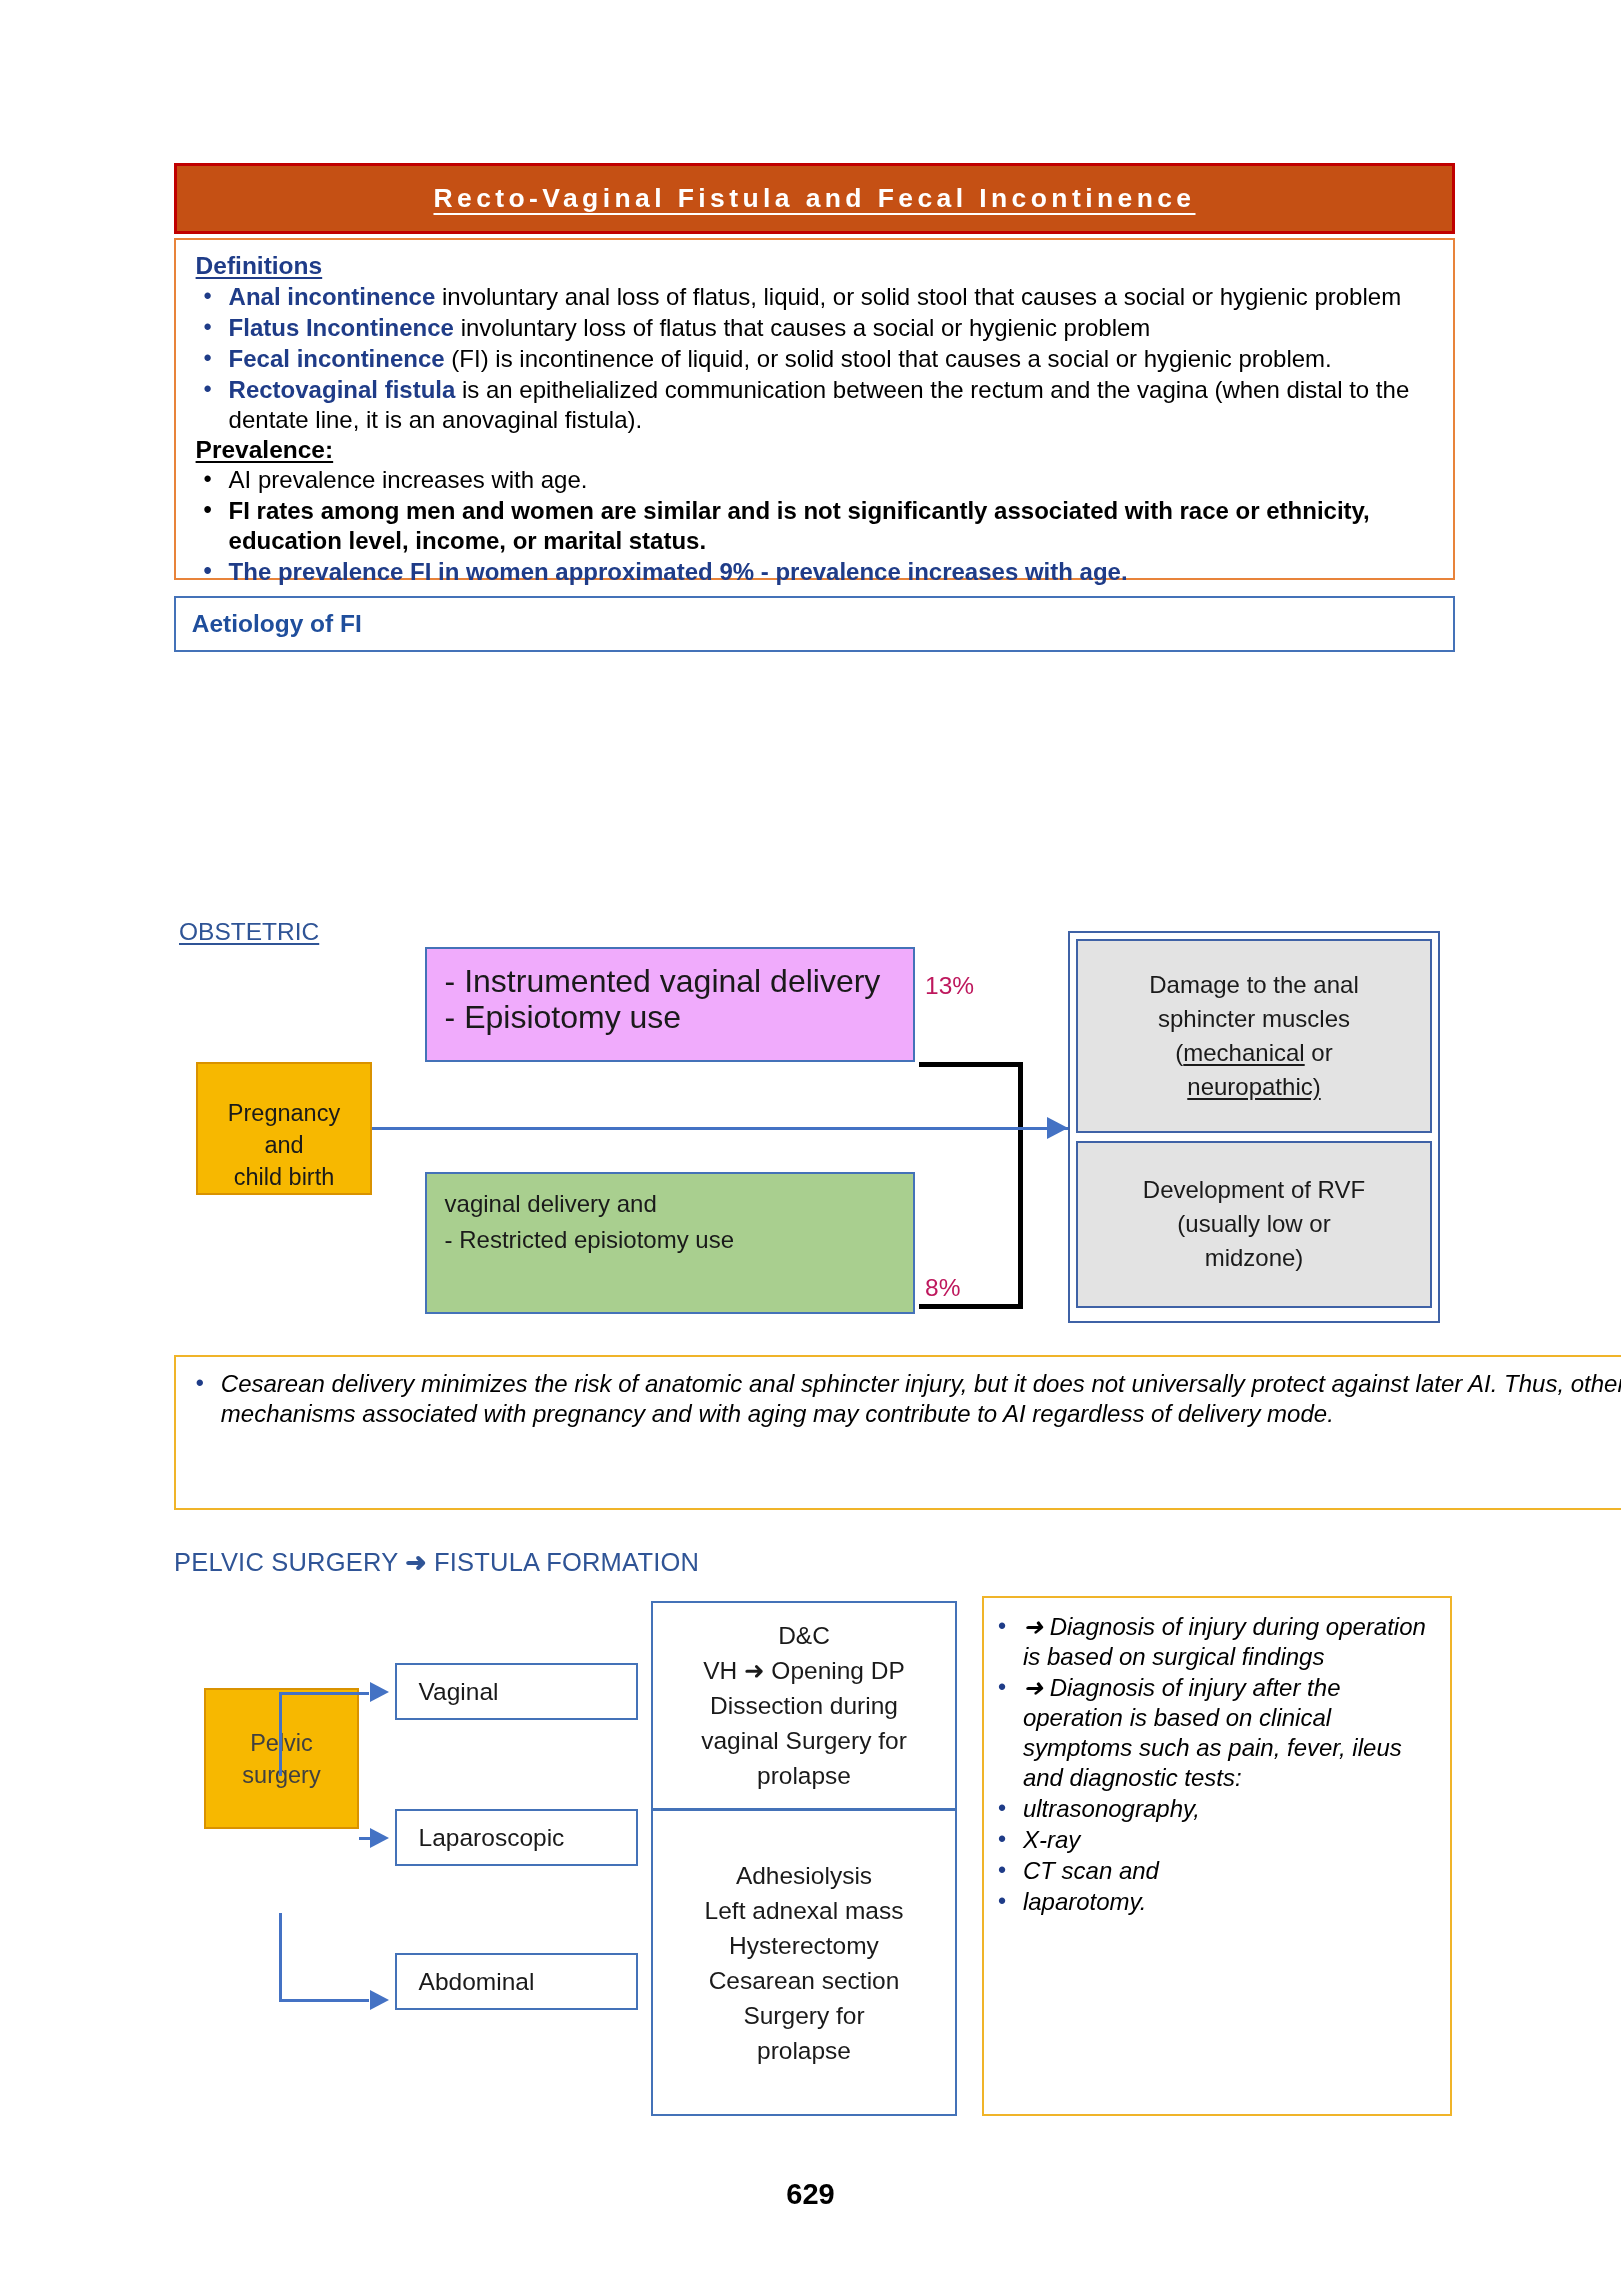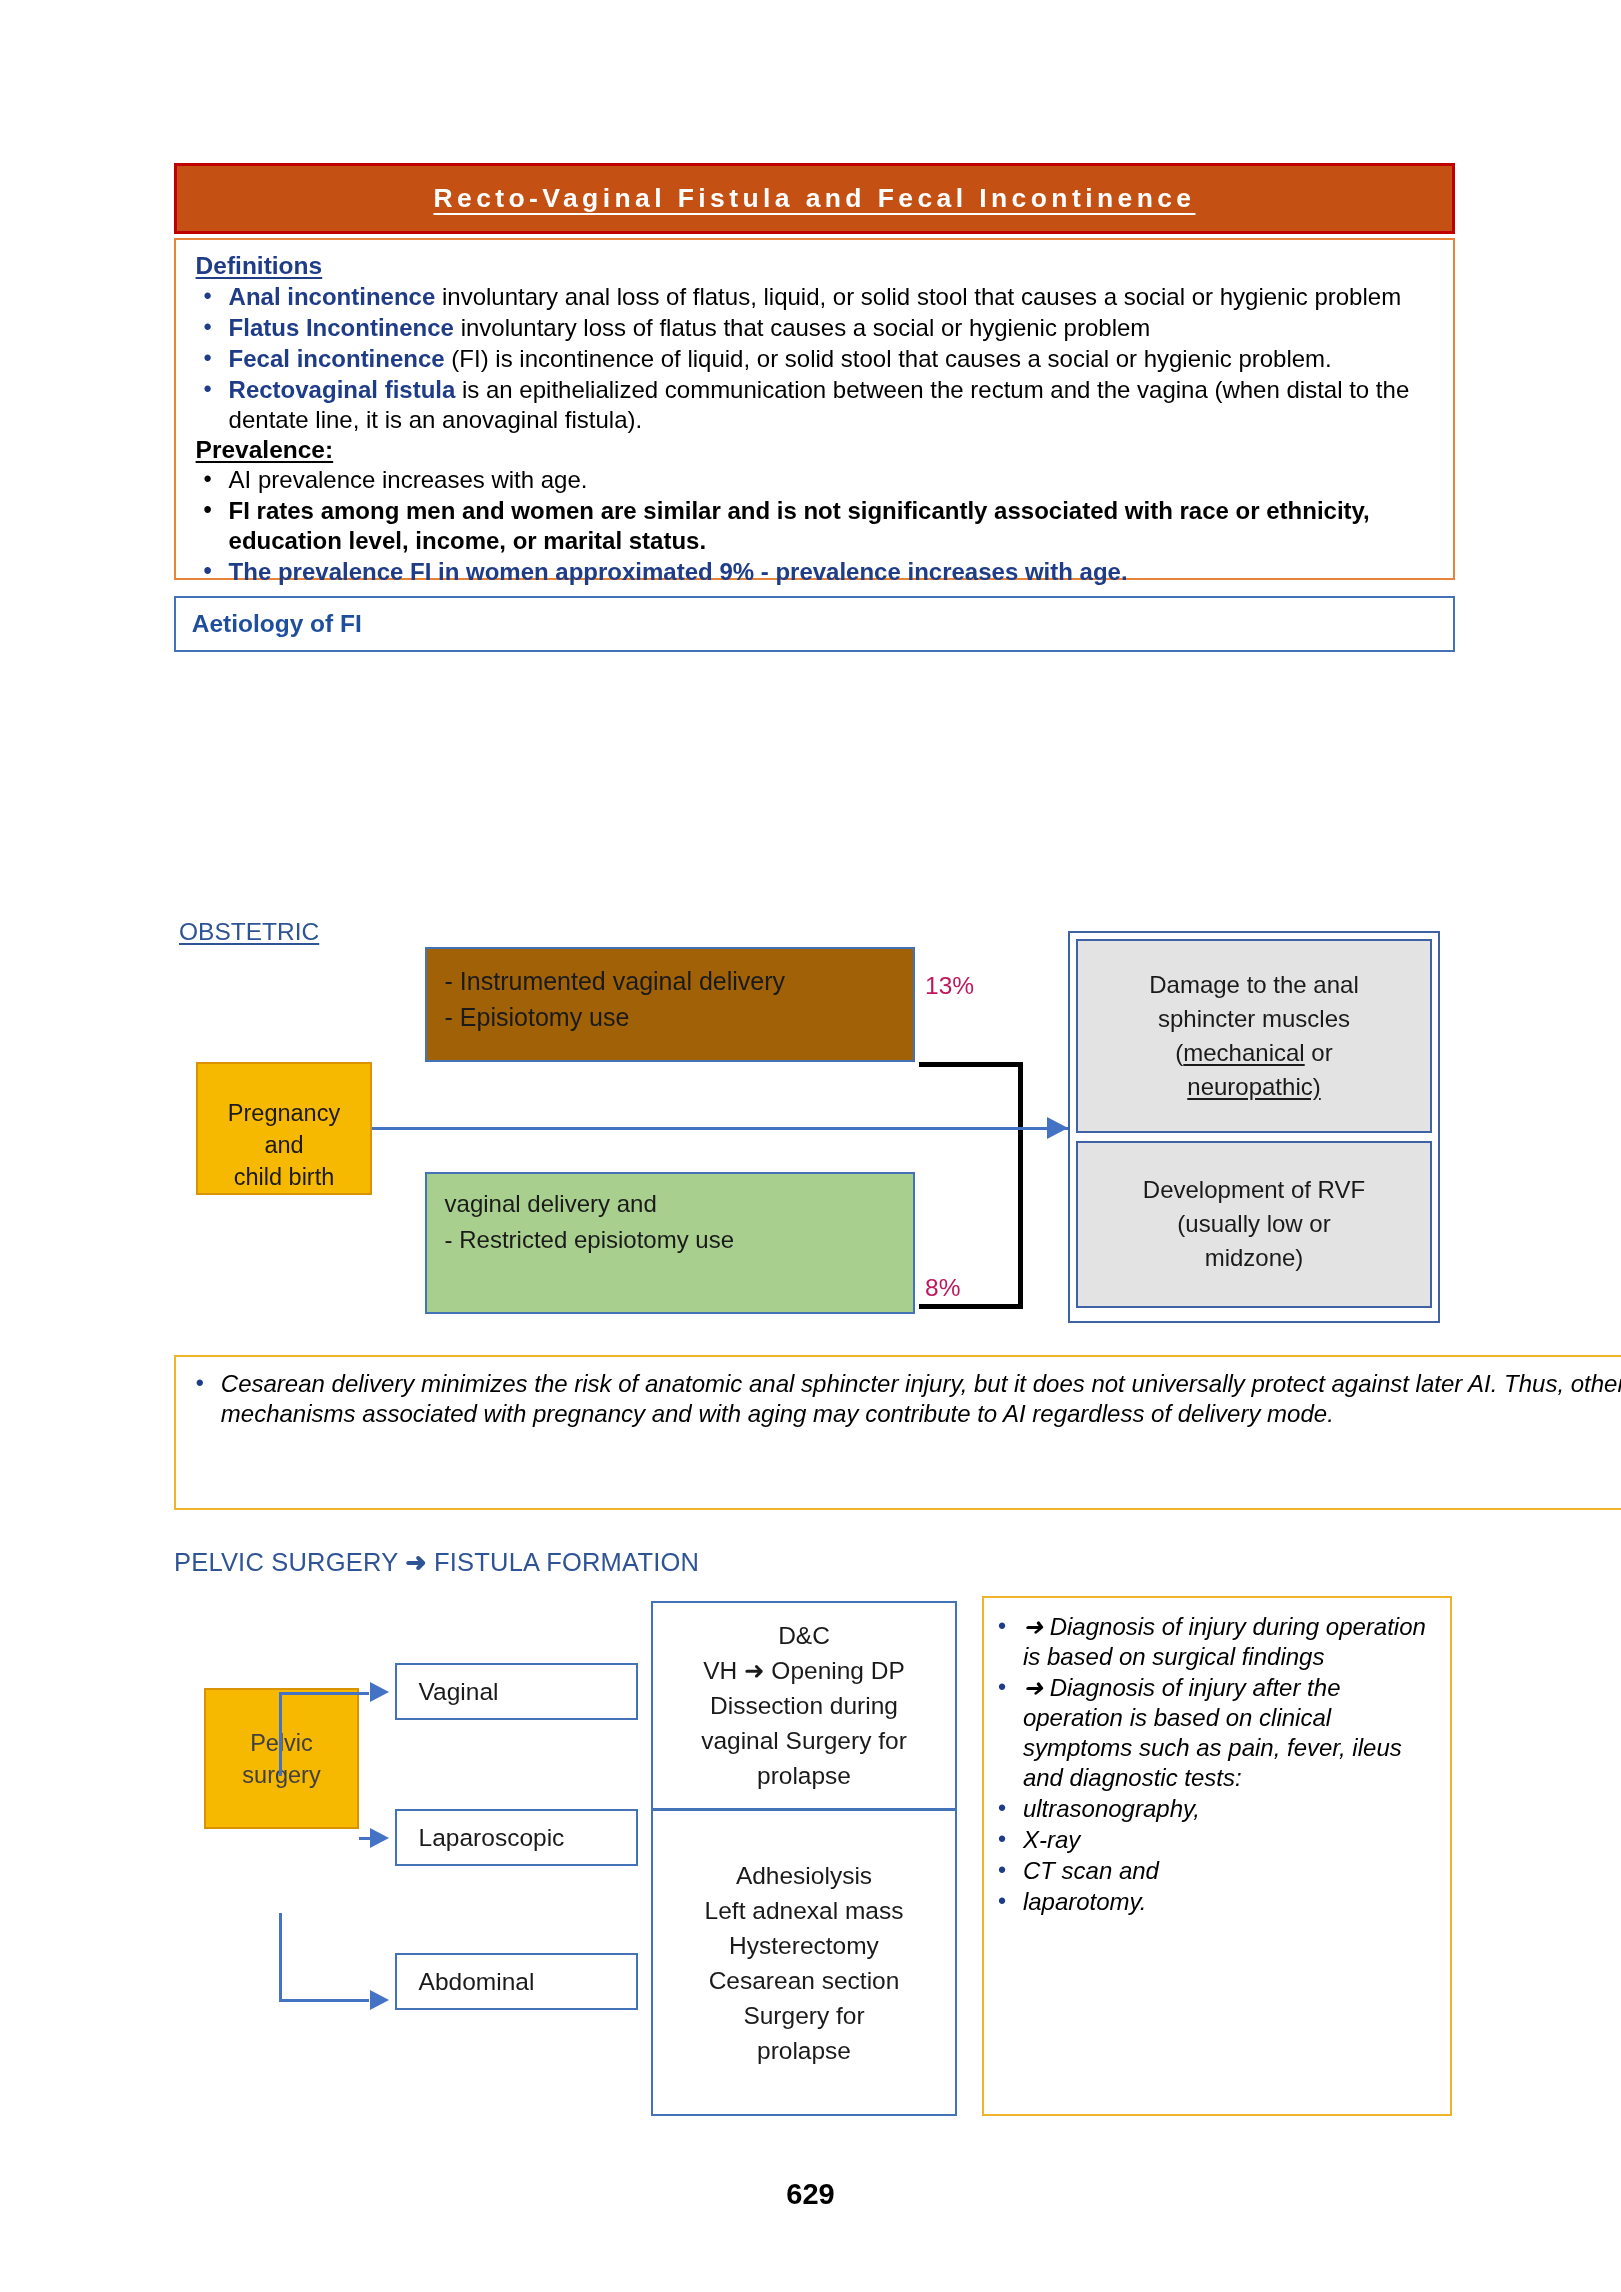--- a/index.html
+++ b/index.html
@@ -66,23 +66,23 @@
 
   
   .obstetric-label{
     position:absolute; left:179px; top:918px;
     color:#2F5496; font-size:24.5px;
     text-decoration:underline; text-underline-offset:2.9px;
   }
 
   .box-pink{
     position:absolute; left:425px; top:947px; width:490px; height:115px;
-    background:#a16207; border:2.9px solid #4472B8;
+    background:#f0abfc; border:2.9px solid #4472B8;
     padding:13.7px 0 0 17.6px;
-    font-size:25px; line-height:36px; color:#1a1a1a;
+    font-size:32px; line-height:36px; color:#1a1a1a;
   }
   .box-green{
     position:absolute; left:425px; top:1172px; width:490px; height:142px;
     background:#A9CF8F; border:2.9px solid #4472B8;
     padding:11.8px 0 0 17.6px;
     font-size:24px; line-height:36px; color:#1a1a1a;
   }
   .box-yellow-preg{
     position:absolute; left:196px; top:1062px; width:176px; height:133px;
     background:#F7B800; border:2.9px solid #D99200;

